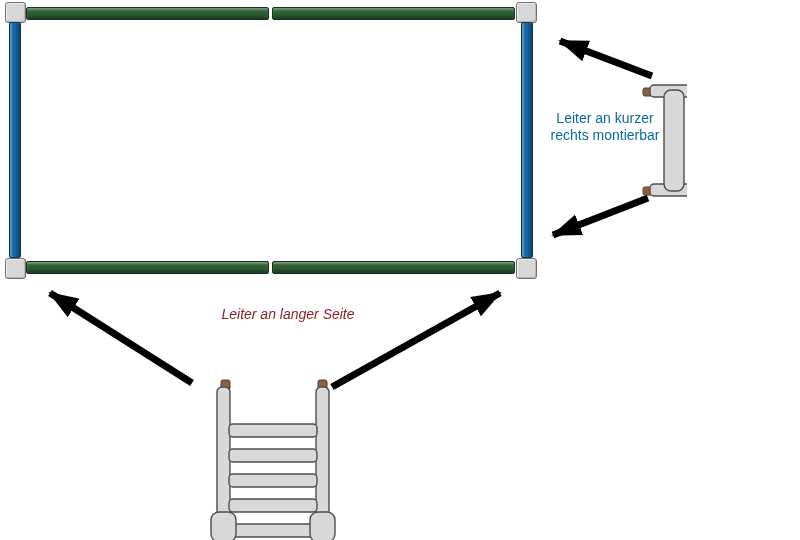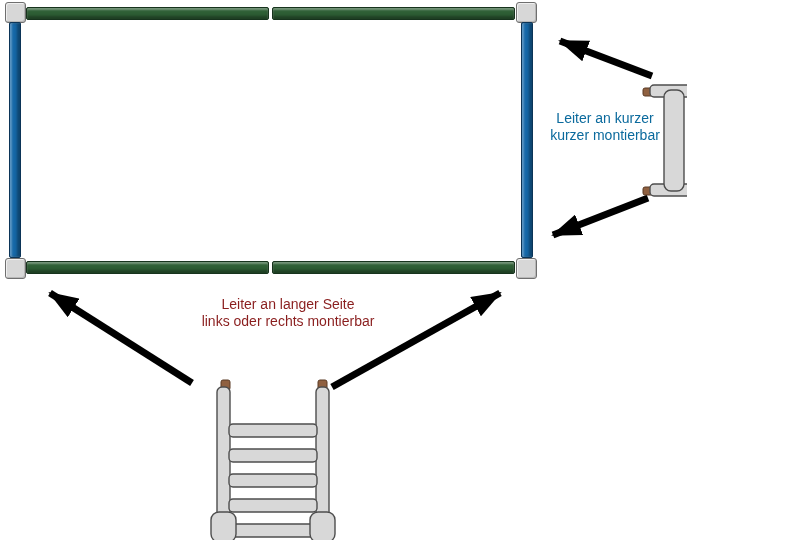--- a/index.html
+++ b/index.html
@@ -28,21 +28,21 @@
   #overlay{position:absolute;left:0;top:0;width:800px;height:540px;}
   .arrow-line{stroke:var(--arrow-black,#000000);stroke-width:7;}
   #ah path{fill:var(--arrow-black,#000000);}
   .rail,.rung,.foot{
     fill:var(--ladder-fill,#d8d8d8);
     stroke:var(--ladder-stroke,#4d4d4d);stroke-width:1.4;
   }
   .tip{fill:var(--ladder-tip-brown,#8f6040);stroke:#5a3a24;stroke-width:1;}
   .label{position:absolute;text-align:center;font-size:14px;line-height:17px;}
   .label-short{left:536px;top:110px;width:138px;color:var(--label-short-blue,#0b6a9d);}
-  .label-long{left:178px;top:296px;width:220px;color:var(--label-long-red,#8a1e1e);}
+  .label-long{left:178px;top:306px;width:220px;color:var(--label-long-red,#8a1e1e);font-style:italic;}
 </style>
 </head>
 <body>
 
 <div id="canvas">
 
   <div>
     <div class="corner" style="left:5px;top:2px"></div>
     <div class="corner" style="left:516px;top:2px"></div>
     <div class="corner" style="left:5px;top:258px"></div>
@@ -91,21 +91,20 @@
       <rect class="rung" x="229" y="474" width="88" height="13" rx="4"></rect>
       <rect class="rung" x="229" y="499" width="88" height="13" rx="4"></rect>
       <rect class="rung" x="229" y="524" width="88" height="13" rx="4"></rect>
       <rect class="foot" x="211" y="512" width="25" height="30" rx="8"></rect>
       <rect class="foot" x="310" y="512" width="25" height="30" rx="8"></rect>
     </g>
   </svg>
 
   <div class="label label-short">
     <div>Leiter an kurzer</div>
-    <div>kurzer montierbar</div>
+    <div>rechts montierbar</div>
   </div>
 
   <div class="label label-long">
     <div>Leiter an langer Seite</div>
-    <div>links oder rechts montierbar</div>
   </div>
 
 </div>
 
 </body></html>

